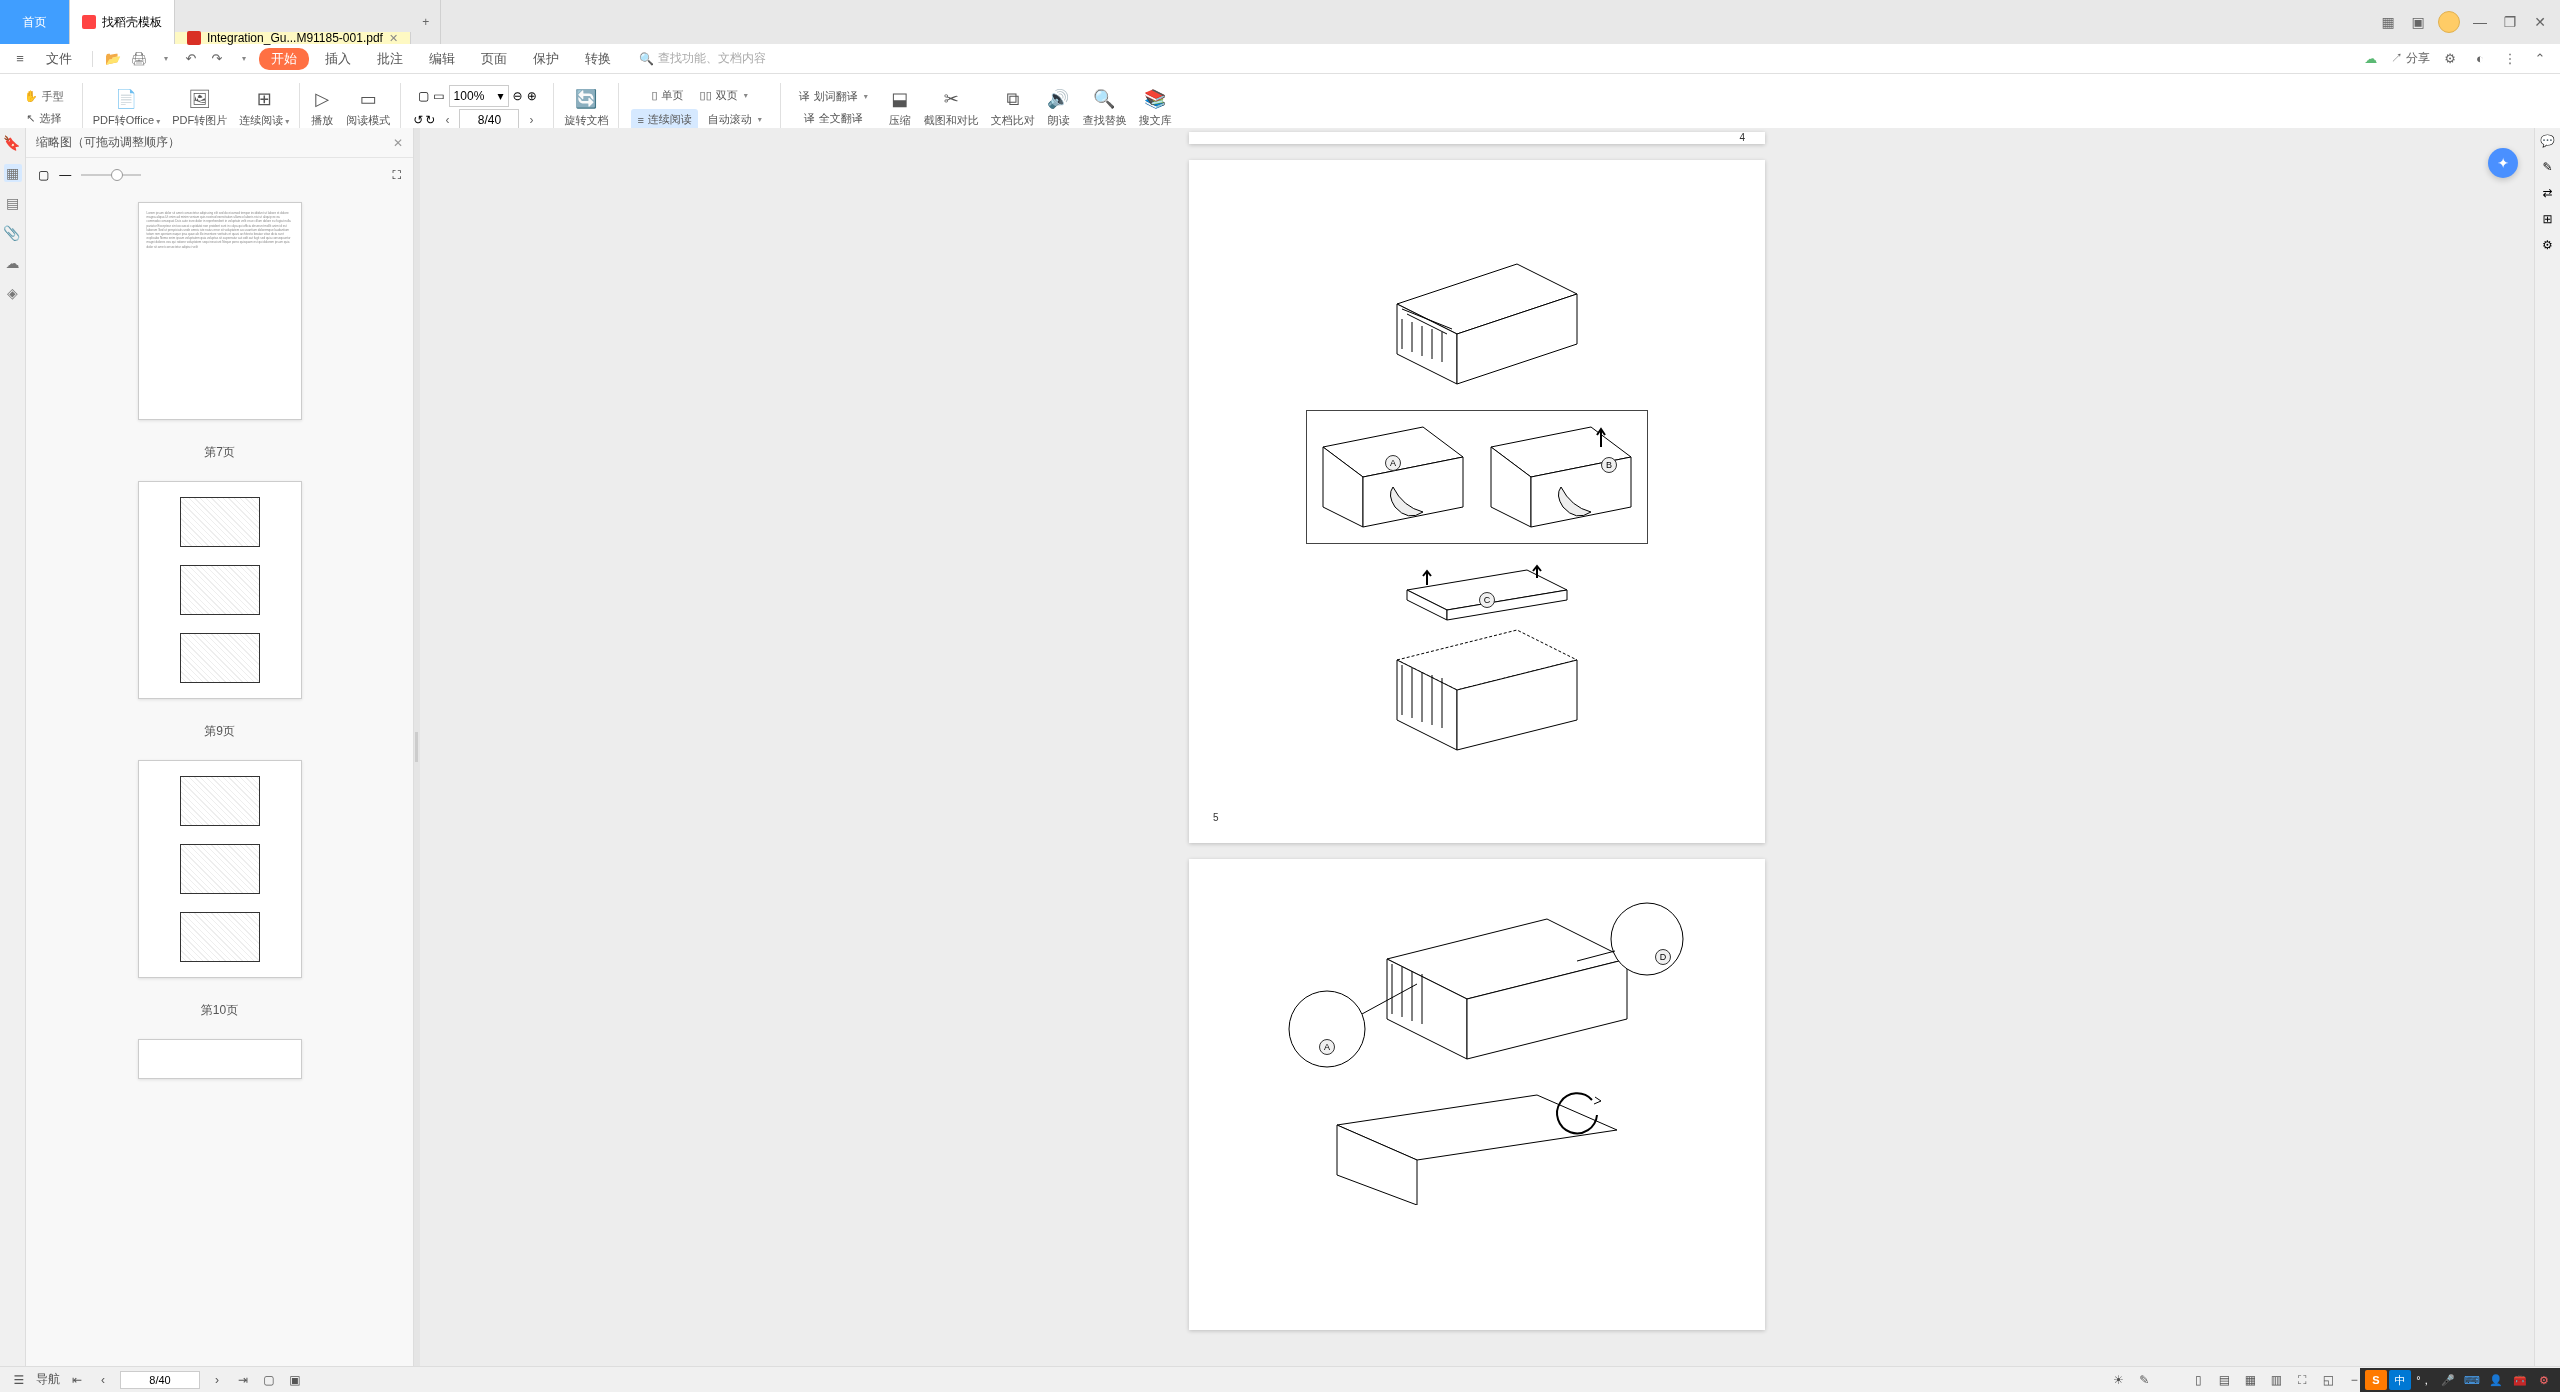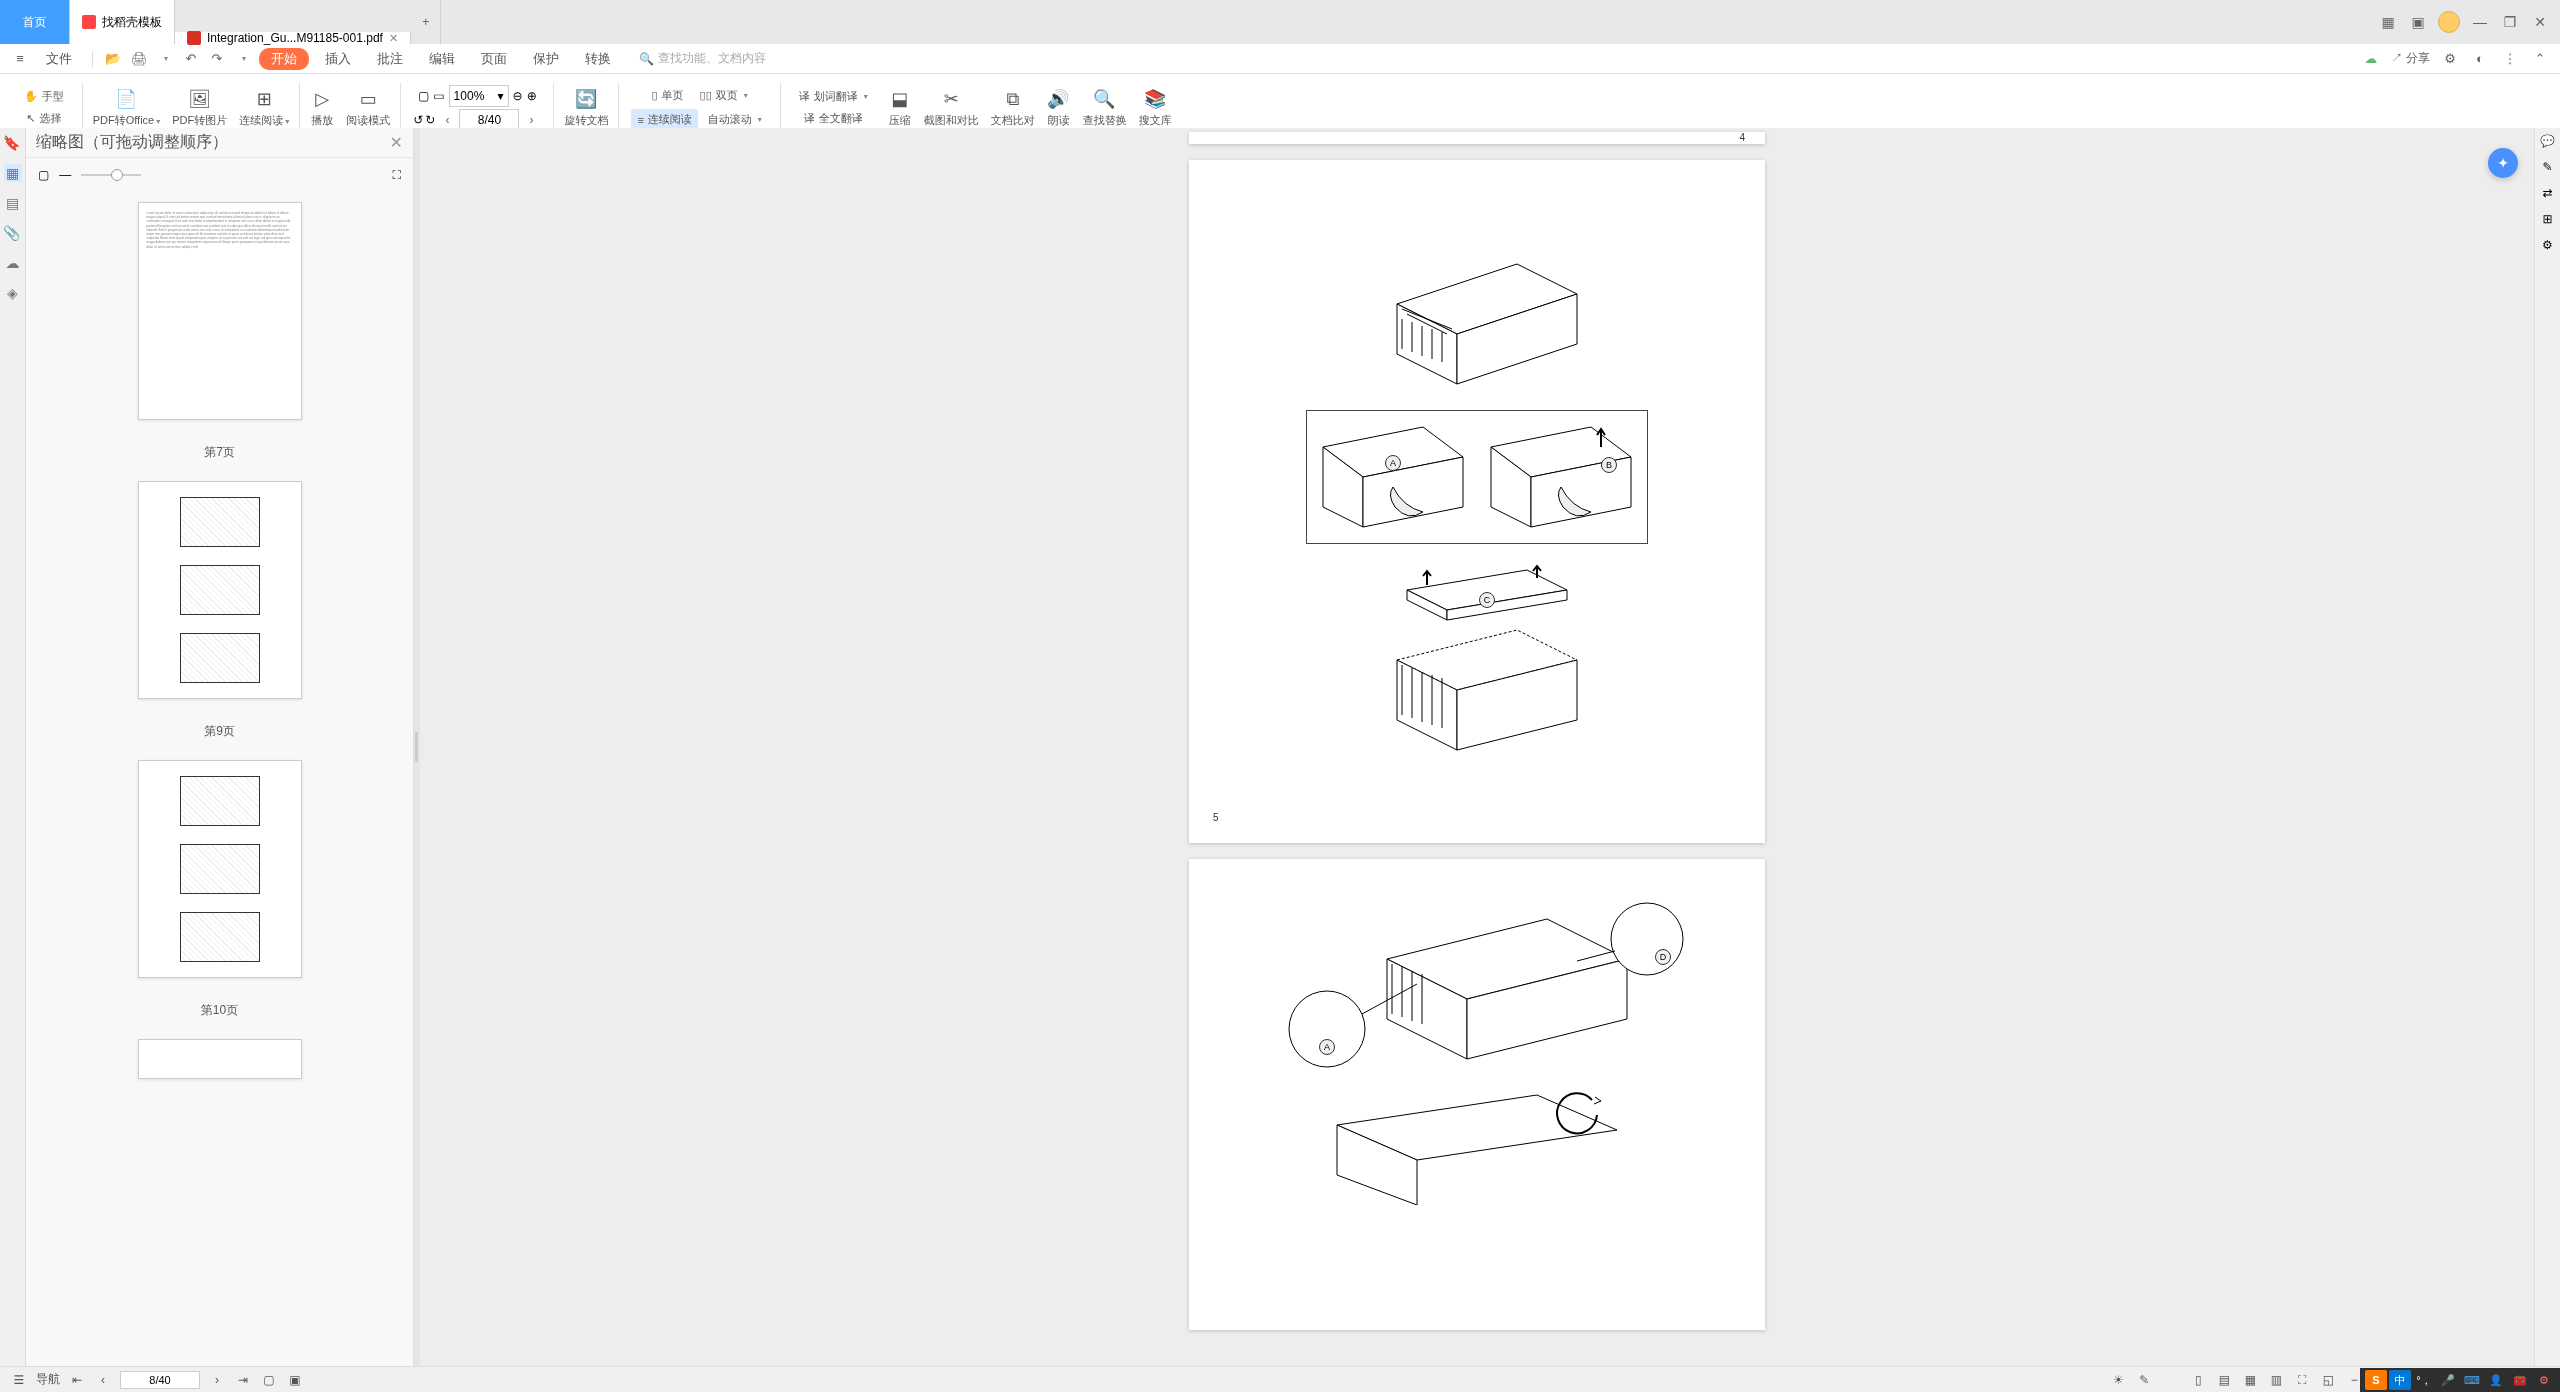--- a/index.html
+++ b/index.html
@@ -3,21 +3,21 @@
 <meta charset="utf-8">
 <style>
 * { margin: 0; padding: 0; box-sizing: border-box; font-family: "Microsoft YaHei", sans-serif; }
 body { width: 2560px; height: 1392px; background: #f5f5f5; overflow: hidden; position: relative; font-size: 12px; }
 
 
 .tab-bar { height: 44px; background: #e8e8e8; display: flex; align-items: stretch; }
 .tab { display: flex; align-items: center; padding: 0 12px; border-right: 1px solid #d0d0d0; cursor: pointer; font-size: 12px; gap: 6px; }
 .tab.home { background: #409eff; color: #fff; width: 70px; justify-content: center; }
 .tab.template { background: #fff; }
-.tab.active-doc { background: #ffffff; margin-top: 32px; }
+.tab.active-doc { background: #fef9c3; margin-top: 32px; }
 .tab .dot-red { width: 14px; height: 14px; background: #ff4444; border-radius: 2px; display: inline-block; }
 .tab .dot-pdf { width: 14px; height: 14px; background: #d93025; border-radius: 2px; display: inline-block; }
 .tab .close-x { color: #888; font-size: 11px; }
 .tab.plus { width: 30px; justify-content: center; color: #666; }
 .tab-bar-right { margin-left: auto; display: flex; align-items: center; gap: 10px; padding-right: 10px; }
 .tab-bar-right .ic { width: 20px; height: 20px; display: flex; align-items: center; justify-content: center; color: #666; font-size: 14px; }
 .avatar-circle { width: 22px; height: 22px; border-radius: 50%; background: #ffcc66; border: 1px solid #e0b050; }
 
 
 .menu-bar { height: 30px; background: #fff; display: flex; align-items: center; padding: 0 10px; gap: 6px; border-bottom: 1px solid #e0e0e0; }
@@ -45,21 +45,21 @@
 
 .main-area { position: absolute; top: 128px; bottom: 26px; left: 0; right: 0; display: flex; }
 
 
 .icon-rail { width: 26px; background: #f0f0f0; border-right: 1px solid #ddd; display: flex; flex-direction: column; align-items: center; padding-top: 6px; gap: 12px; }
 .icon-rail .rail-ic { width: 18px; height: 18px; display: flex; align-items: center; justify-content: center; color: #777; font-size: 14px; cursor: pointer; }
 .icon-rail .rail-ic.active { background: #d6e9ff; border-radius: 2px; }
 
 
 .thumb-panel { width: 388px; background: #f8f8f8; border-right: 1px solid #ddd; display: flex; flex-direction: column; }
-.thumb-header { height: 30px; display: flex; align-items: center; padding: 0 10px; font-size: 16px; color: #555; border-bottom: 1px solid #e5e5e5; gap: 37px; }
+.thumb-header { height: 30px; display: flex; align-items: center; padding: 0 10px; font-size: 12px; color: #555; border-bottom: 1px solid #e5e5e5; gap: 37px; }
 .thumb-header .close { margin-left: auto; color: #999; cursor: pointer; }
 .thumb-toolbar { height: 34px; display: flex; align-items: center; padding: 0 12px; gap: 10px; }
 .slider-track { flex: 0 0 60px; height: 2px; background: #ccc; position: relative; }
 .slider-thumb { position: absolute; left: 30px; top: -5px; width: 12px; height: 12px; background: #fff; border: 1px solid #999; border-radius: 50%; }
 .thumb-toolbar .spacer { flex: 1; }
 .thumb-list { flex: 1; overflow-y: auto; padding: 10px 0; }
 .thumb-item { display: flex; flex-direction: column; align-items: center; margin-bottom: 20px; }
 .thumb-page { width: 164px; height: 218px; background: #fff; border: 1px solid #ccc; box-shadow: 0 1px 3px rgba(0,0,0,0.1); position: relative; overflow: hidden; }
 .thumb-page.selected { border: 2px solid #ff4444; }
 .thumb-label { margin-top: 24px; font-size: 12px; color: #555; }

